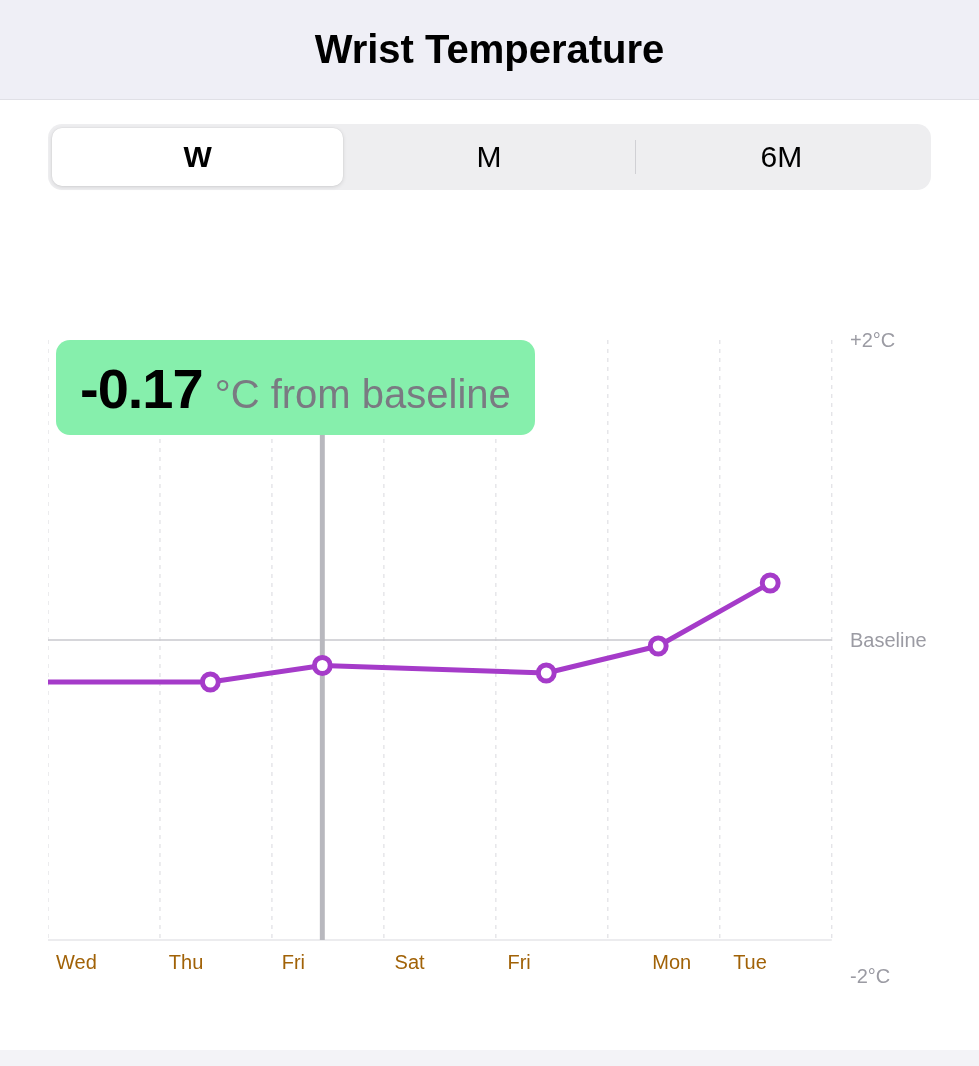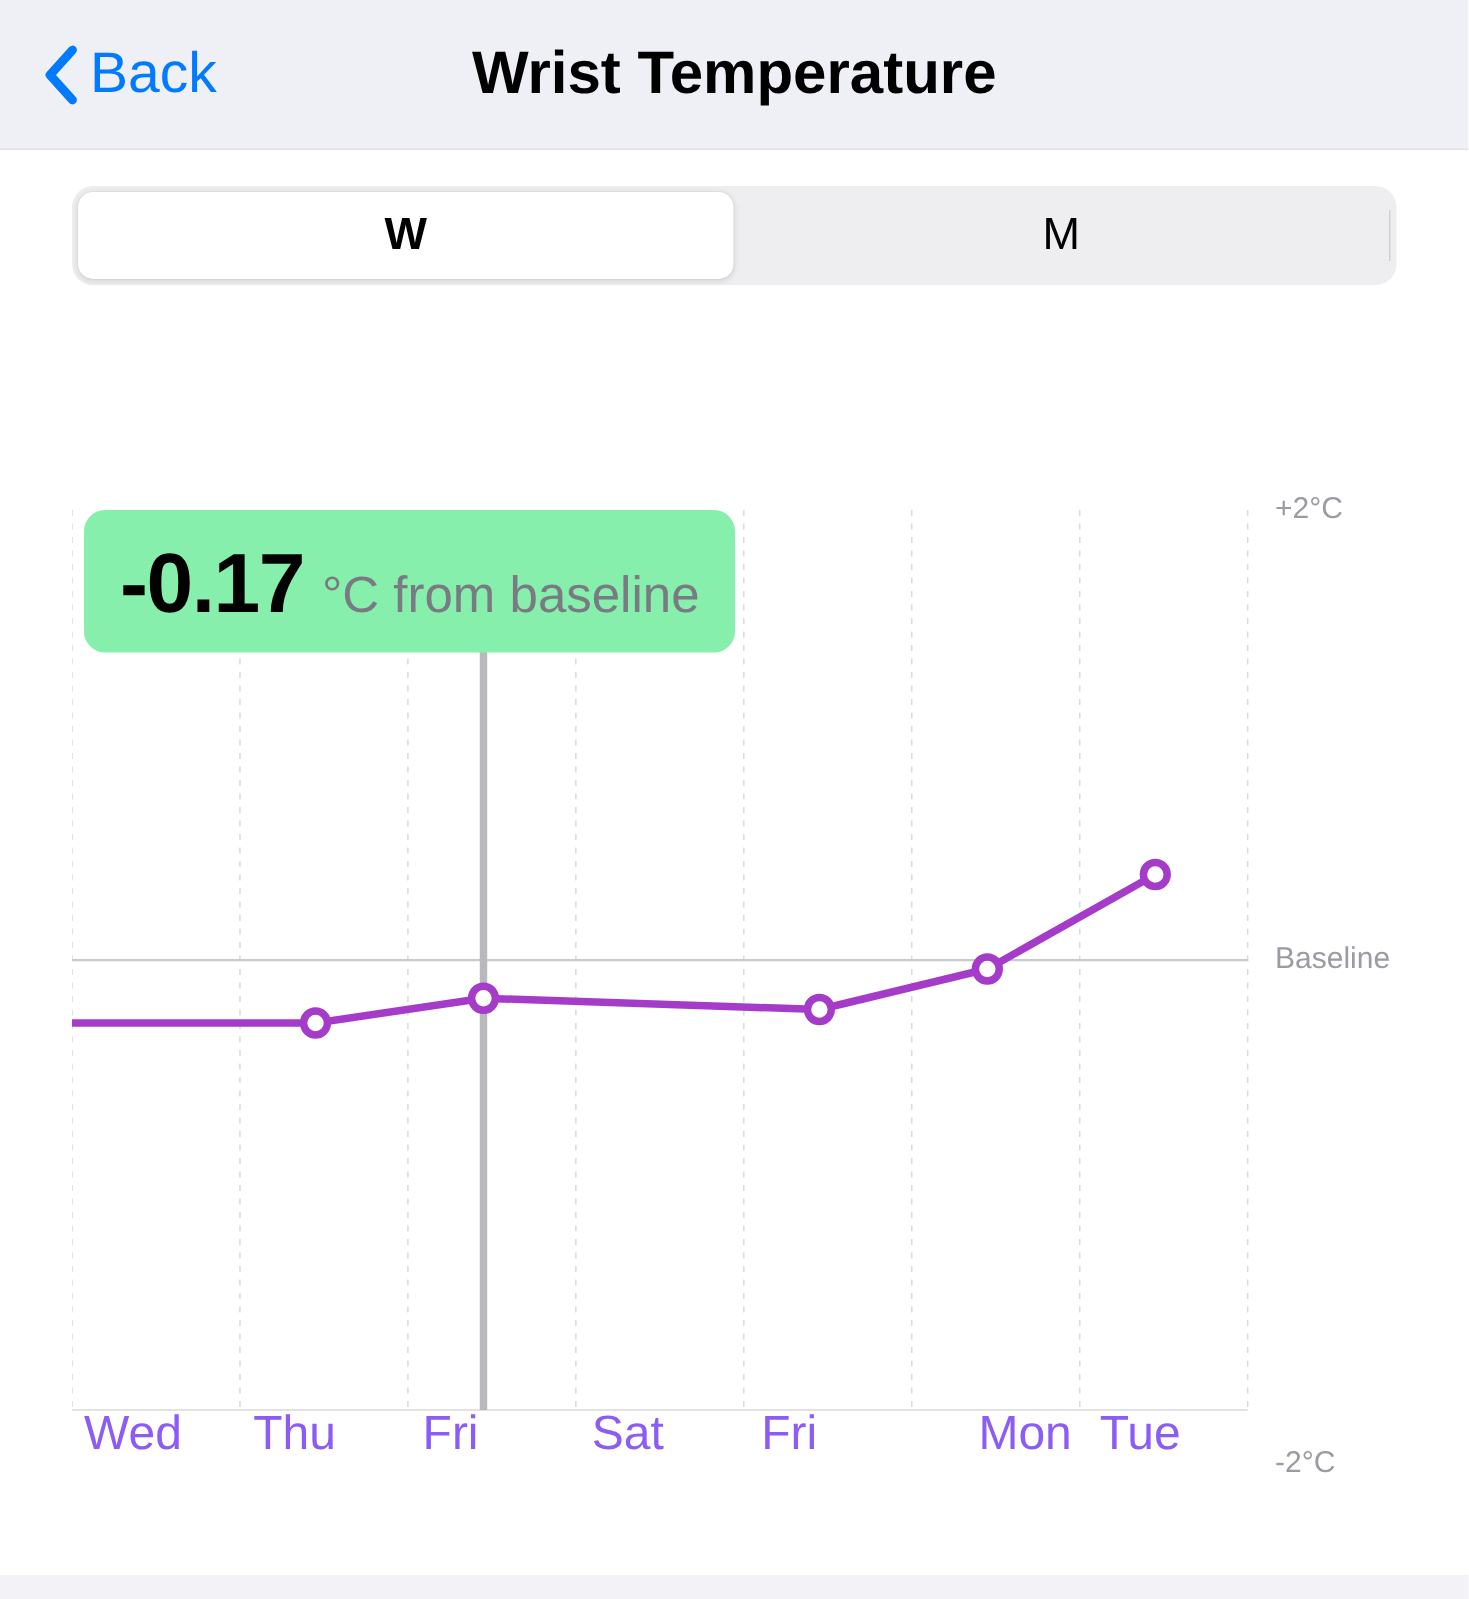--- a/index.html
+++ b/index.html
@@ -89,21 +89,21 @@
     align-items: baseline;
     gap: 12px;
   }
   .tooltip-value {
     font-size: 56px;
     font-weight: 700;
     color: #000;
     letter-spacing: -1px;
   }
   .tooltip-unit {
-    font-size: 34px;
+    font-size: 40px;
     color: #7a7a82;
     font-weight: 500;
   }
   .tooltip-date {
     font-size: 30px;
     color: #7a7a82;
     font-weight: 500;
     margin-top: 4px;
   }
   .chart-area {
@@ -126,53 +126,48 @@
   }
   .x-labels {
     position: absolute;
     left: 0;
     bottom: 0;
     width: 790px;
     height: 40px;
     display: flex;
   }
   .x-label {
-    font-size: 32px;
-    color: #8b5cf6;
+    font-size: 20px;
+    color: #a16207;
     position: absolute;
     bottom: 6px;
   }
   .footer-bar {
     position: absolute;
     bottom: 0;
     left: 0;
     right: 0;
     height: 16px;
     background: #f3f3f7;
   }
 </style>
 </head>
 <body>
 
 <div class="header">
-  <div class="back-btn">
-    <svg viewBox="0 0 14 24">
-      <polyline points="12,2 3,12 12,22" fill="none" stroke="#007aff" stroke-width="3.5" stroke-linecap="round" stroke-linejoin="round"></polyline>
-    </svg>
-    <span>Back</span>
-  </div>
   <div class="title">Wrist Temperature</div>
 </div>
 
 <div class="content">
 
   <div class="seg-control" id="seg-control">
       <div class="seg selected">W</div>
       <div class="seg">M</div>
       <div class="seg-divider"></div>
+      <div class="seg">6M</div>
     </div>
 
   <div class="chart-wrap">
     <div class="tooltip">
       <div class="tooltip-main">
         <span class="tooltip-value">-0.17</span>
         <span class="tooltip-unit">°C from baseline</span>
       </div>
     </div>
 

